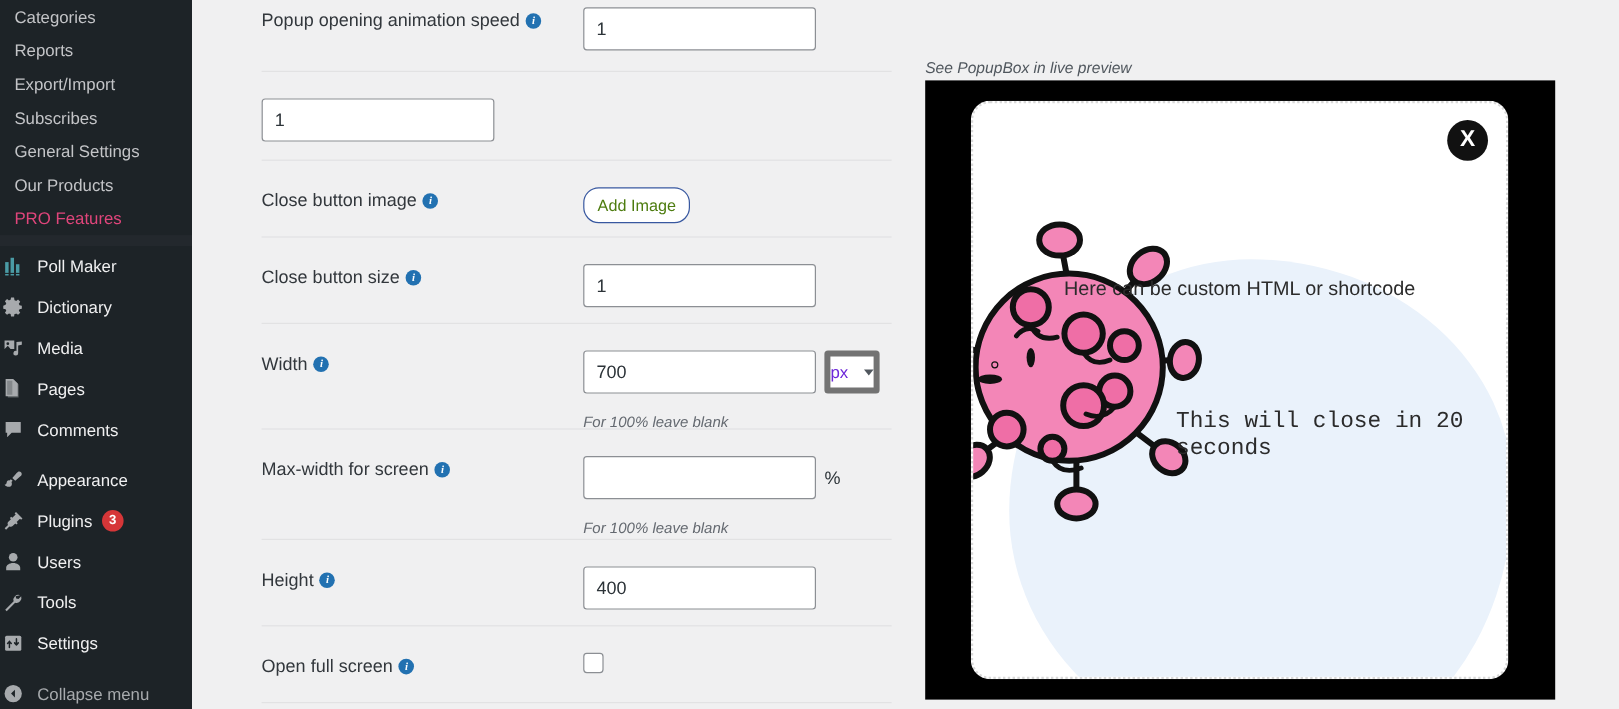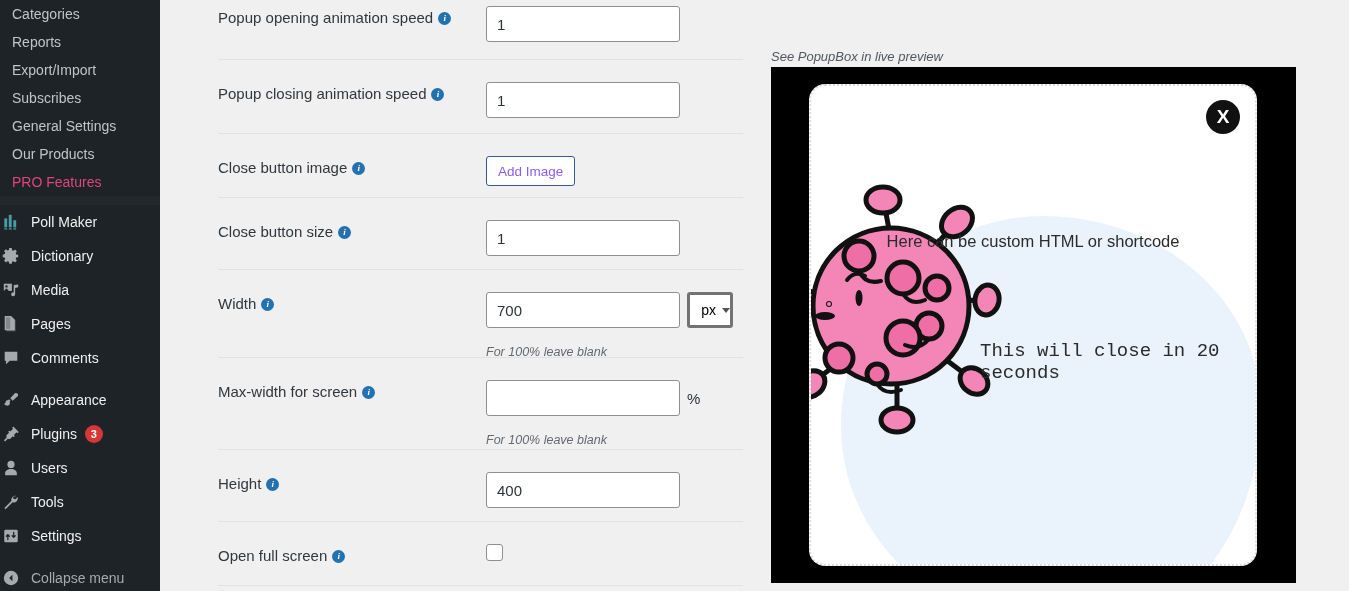--- a/index.html
+++ b/index.html
@@ -117,43 +117,43 @@
   .tinput::placeholder { color: #a7aaad; }
   .hint {
     font-style: italic;
     font-size: 12.5px;
     color: #646970;
     margin-top: 17px;
   }
   .unit-wrap { display: flex; align-items: center; gap: 7px; }
   .unit-sel {
     width: 46px; height: 36px;
-    border: 3px solid #737373;
+    border: 5px solid #737373;
     border-radius: 3px;
     background: #fff;
-    display: flex; align-items: center; justify-content: flex-end;
+    display: flex; align-items: center; justify-content: space-between;
     gap: 6px;
-    color: #000000;
+    color: #6d28d9;
     font-size: 14px;
     cursor: pointer;
   }
   .caret {
     width: 0; height: 0;
     border-left: 4px solid transparent;
     border-right: 4px solid transparent;
     border-top: 5px solid #50575e;
   }
   .pct { color: #2c3338; font-size: 15px; }
   .btn-addimg {
     height: 30px;
     padding: 0 11px;
     border: 1px solid #3858a0;
-    border-radius: 3px;
+    border-radius: 13px;
     background: #fff;
-    color: #8b5cf6;
+    color: #4d7c0f;
     font-size: 13.5px;
     font-family: "Liberation Sans", sans-serif;
     cursor: pointer;
   }
   .chk {
     width: 17px; height: 17px;
     border: 1px solid #8c8f94;
     border-radius: 3px;
     background: #fff;
     cursor: pointer;
@@ -362,21 +362,20 @@
           <div class="lbl"><span>Popup opening animation speed</span><span class="info">i</span></div>
           <div class="ctl">
             <div class="unit-wrap">
               <input type="text" class="tinput" placeholder="" value="1" style="">
             </div>
           </div>
         </div>
       </div>
       <div class="row" style="top: 60px; height: 74px; padding-top: 22px;">
         <div class="row-inner">
-          <div class="lbl"><span>Popup closing animation speed</span><span class="info">i</span></div>
           <div class="ctl">
             <div class="unit-wrap">
               <input type="text" class="tinput" placeholder="" value="1" style="">
             </div>
           </div>
         </div>
       </div>
       <div class="row" style="top: 134px; height: 64px; padding-top: 22px;">
         <div class="row-inner">
           <div class="lbl"><span>Close button image</span><span class="info">i</span></div>

